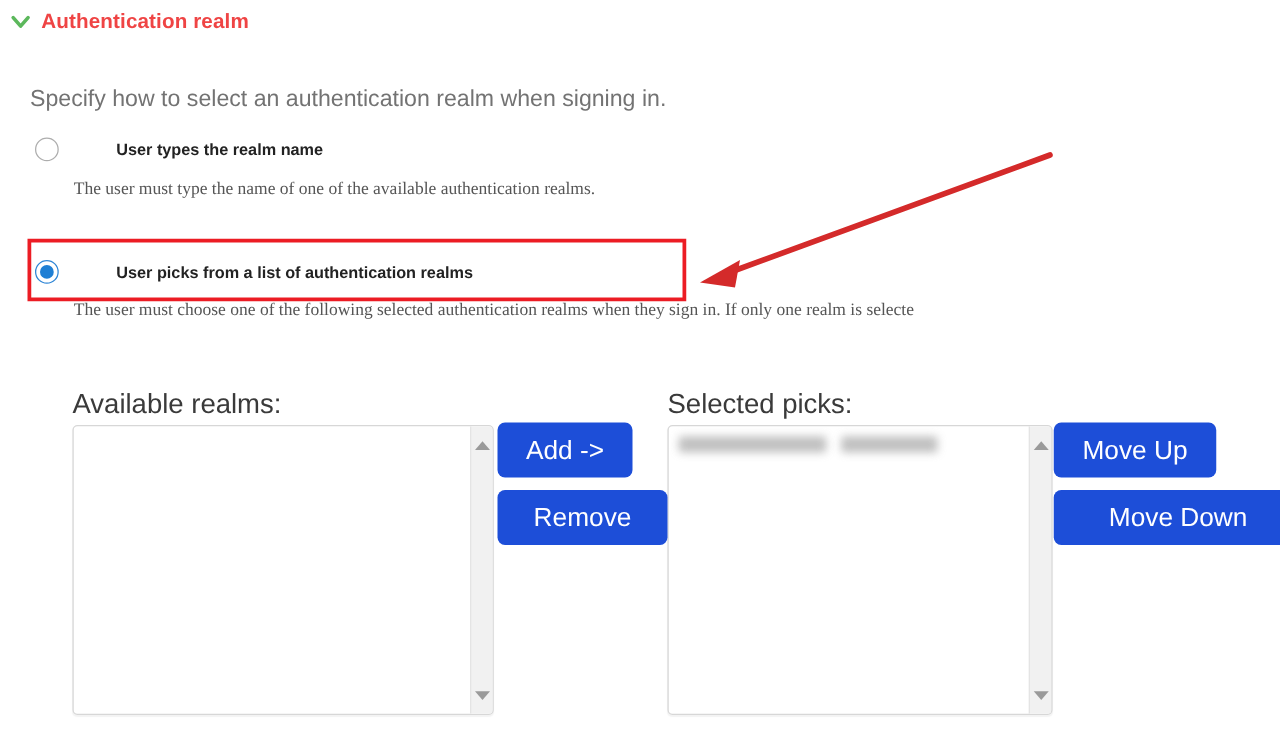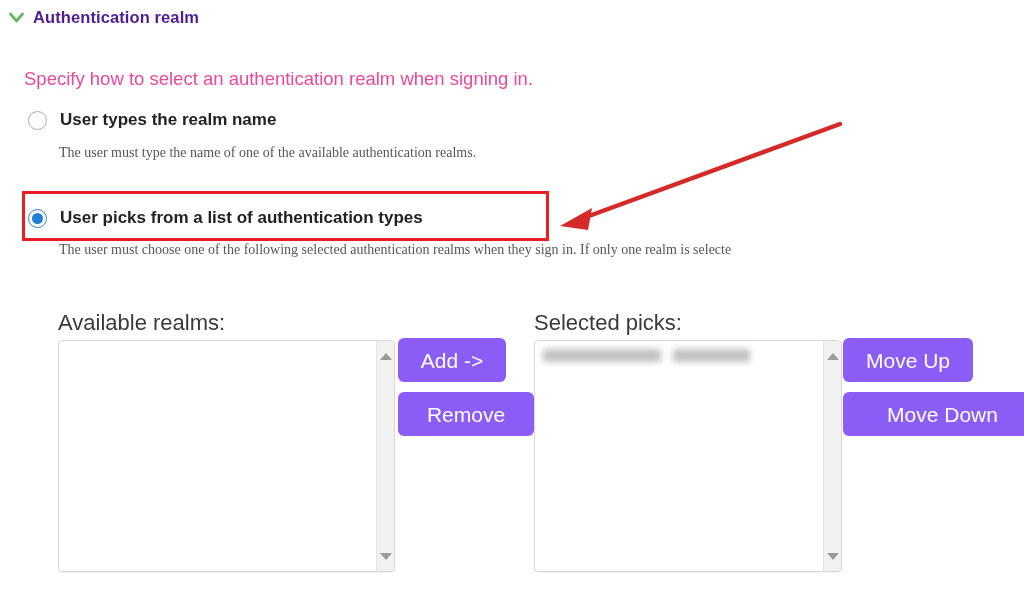--- a/index.html
+++ b/index.html
@@ -12,54 +12,55 @@
     color: #333333;
     overflow: hidden;
   }
   .page { position: relative; width: 1024px; height: 591px; background:#fff; }
 
   
   .section-header {
     position: absolute;
     left: 8px; top: 8px;
     display: flex; align-items: center; gap: 8px;
-    color: #4c1d95;
+    color: #ef4444;
     font-size: 16.5px;
     font-weight: bold;
     letter-spacing: .1px;
   }
   .chevron-ico { width: 17px; height: 17px; display:block; }
 
   
   .intro {
     position: absolute;
     left: 24px; top: 68px;
     font-size: 18.5px;
-    color: #ec4899;
+    color: #737373;
     white-space: nowrap;
   }
 
   
   .option { position: absolute; }
   .opt-row { display: flex; align-items: center; gap: 13px; }
 
   .radio {
     width: 19px; height: 19px; border-radius: 50%;
     border: 1.5px solid #adadad; background: #fff;
     flex: 0 0 auto; position: relative;
   }
   .radio.checked { border-color: #2f86d6; }
   .radio.checked::after {
     content:""; position:absolute; left:3px; top:3px;
     width:11px; height:11px; border-radius:50%;
     background:#1f7fd4;
   }
   .opt-label {
-    font-size: 17px; font-weight: bold; color: #222;
+    font-size: 13px; font-weight: bold; color: #222;
     white-space: nowrap;
+    margin-left: 33px;
   }
   .opt-desc {
     font-size: 14px; color: #555; white-space: nowrap; font-family: Liberation Serif, serif;
   }
 
   #option-type { left: 28px; top: 110px; }
   #option-type .opt-desc { margin: 15px 0 0 31px; }
 
   #option-pick { left: 28px; top: 208px; }
   #option-pick .opt-desc { margin: 14px 12px 0 31px; }
@@ -123,21 +124,21 @@
   }
   .vscroll .arrow.up { top: 6px; }
   .vscroll .arrow.down { bottom: 6px; }
   .tri { width: 0; height: 0; border-left: 6px solid transparent; border-right: 6px solid transparent; }
   .tri.up   { border-bottom: 7px solid #9a9a9a; }
   .tri.down { border-top: 7px solid #9a9a9a; }
 
   
   .btn {
     position: absolute;
-    background: #8b5cf6;
+    background: #1d4ed8;
     color: #fff;
     border: none;
     border-radius: 6px;
     font-family: "Liberation Sans", sans-serif;
     font-size: 21px;
     line-height: 1;
     padding: 0 16px;
     height: 44px;
     cursor: pointer;
     white-space: nowrap;
@@ -168,21 +169,21 @@
     <div class="opt-row">
       <span class="radio"></span>
       <span class="opt-label">User types the realm name</span>
     </div>
     <div class="opt-desc">The user must type the name of one of the available authentication realms.</div>
   </div>
 
   <div class="option" id="option-pick">
     <div class="opt-row">
       <span class="radio checked"></span>
-      <span class="opt-label">User picks from a list of authentication types</span>
+      <span class="opt-label">User picks from a list of authentication realms</span>
     </div>
     <div class="opt-desc">The user must choose one of the following selected authentication realms when they sign in. If only one realm is selecte</div>
   </div>
 
   <div class="redact-box"></div>
 
   <svg class="red-arrow" viewBox="0 0 320 130">
     <line x1="300" y1="14" x2="38" y2="110" stroke="#d42a2a" stroke-width="4.5" stroke-linecap="round"></line>
     <polygon points="20,116 52,98 48,120" fill="#d42a2a"></polygon>
   </svg>

